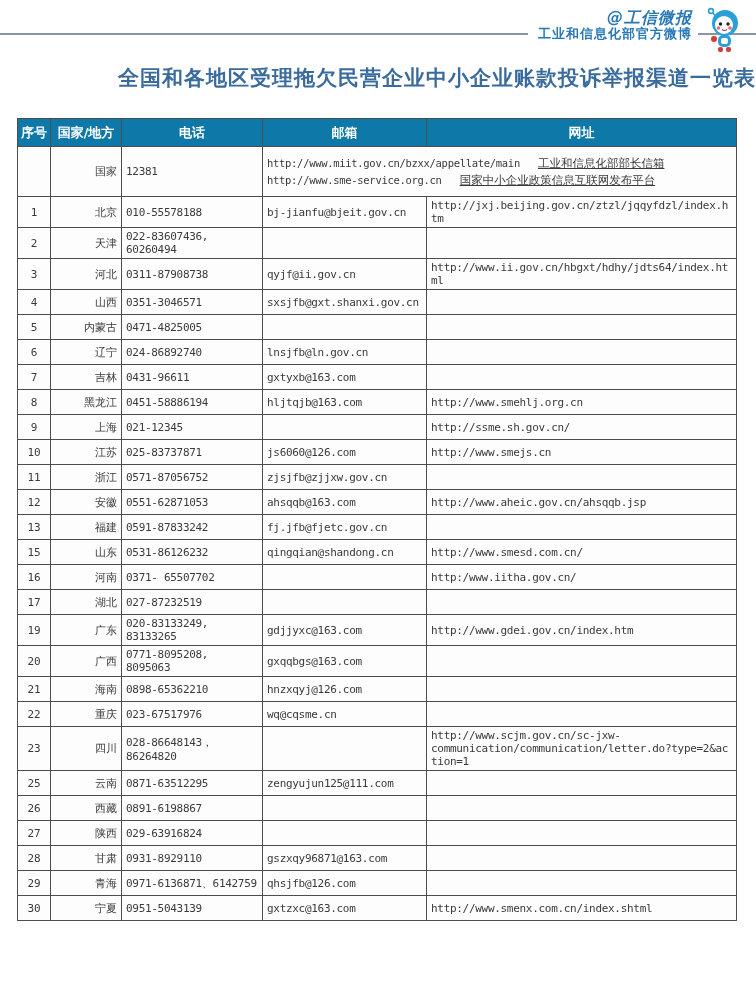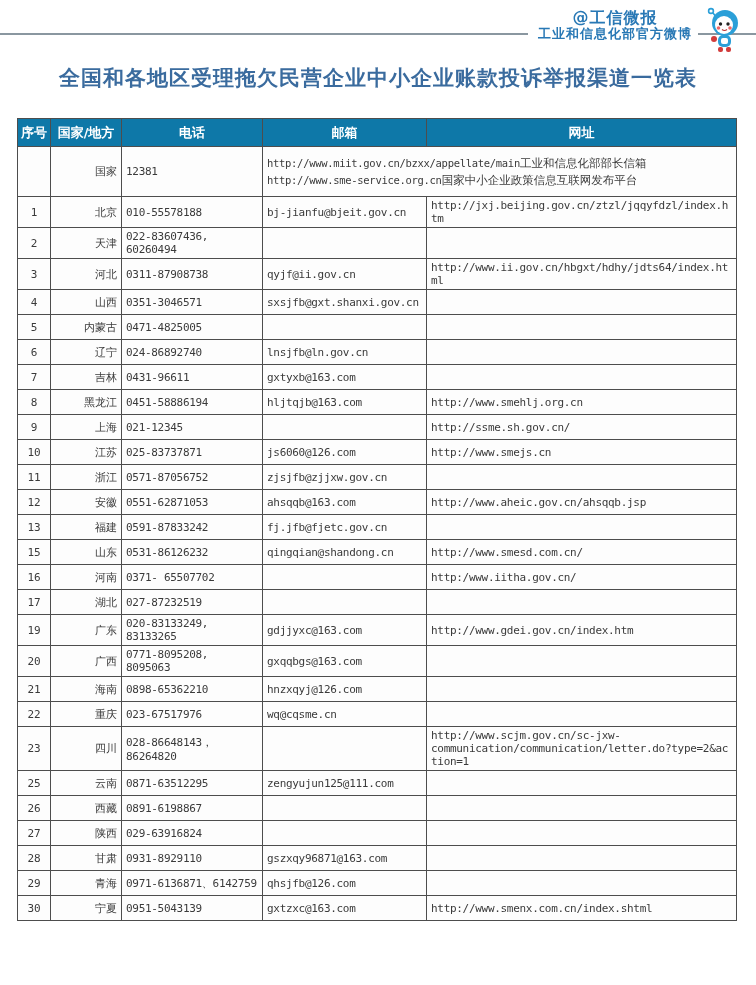--- a/index.html
+++ b/index.html
@@ -23,43 +23,43 @@
     position: absolute;
     top: 6px; right: 58px;
     text-align: right;
     background: #ffffff;
     padding: 2px 6px 1px 10px;
     z-index: 2;
   }
   .logo-handle {
     font-size: 16px;
     font-weight: bold;
+    font-style: italic;
     color: #2878b5;
     letter-spacing: 1px;
     line-height: 20px;
-    text-align: center;
   }
   .logo-subtitle {
     font-size: 13px;
     font-weight: bold;
     color: #2878b5;
     letter-spacing: 1px;
     line-height: 12px;
   }
   .mascot {
     position: absolute;
     top: 5px; right: 12px;
     z-index: 3;
   }
   
   .page-title {
     position: absolute;
     left: 0; top: 64px;
     width: 756px;
-    text-align: center;
+    text-align: right;
     font-size: 21px;
     font-weight: bold;
     color: #3a6b9e;
     letter-spacing: 1px;
   }
   
   table.channels {
     position: absolute;
     left: 17px; top: 118px;
     width: 719px;
@@ -91,23 +91,23 @@
   .c-phone, .c-email, .c-url {
     text-align: left;
     font-family: "DejaVu Sans Mono", "Liberation Mono", monospace;
     font-size: 10.5px;
     letter-spacing: -0.3px;
   }
   .c-url { white-space: pre-wrap; word-break: break-all; }
   tr.data-row { height: 25px; }
   tr.national-row { height: 50px; }
   tr.national-row td { font-size: 11px; }
-  .chan-line { display: flex; gap: 0; align-items: baseline; padding: 1px 0; }
+  .chan-line { display: flex; gap: 18px; align-items: baseline; padding: 1px 0; }
   .chan-url   { font-family: "DejaVu Sans Mono", "Liberation Mono", monospace; font-size: 10.5px; letter-spacing: -0.3px; }
-  .chan-label { font-size: 11.5px; }
+  .chan-label { font-size: 11.5px; text-decoration: underline; }
 </style>
 </head>
 <body>
 
 <div class="page">
 
   <div class="top-rule"></div>
 
   <div class="logo-block">
     <div class="logo-handle">@工信微报</div>

